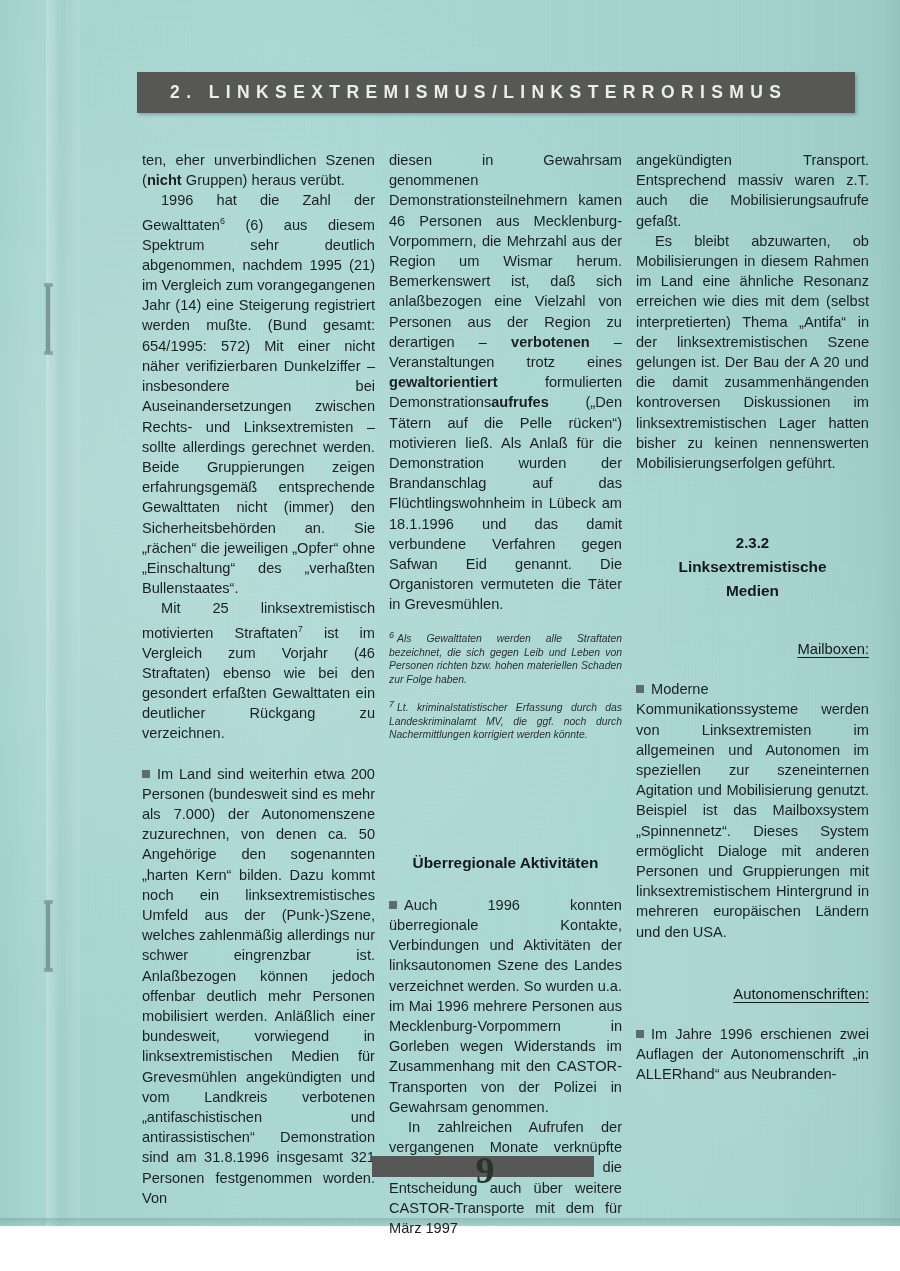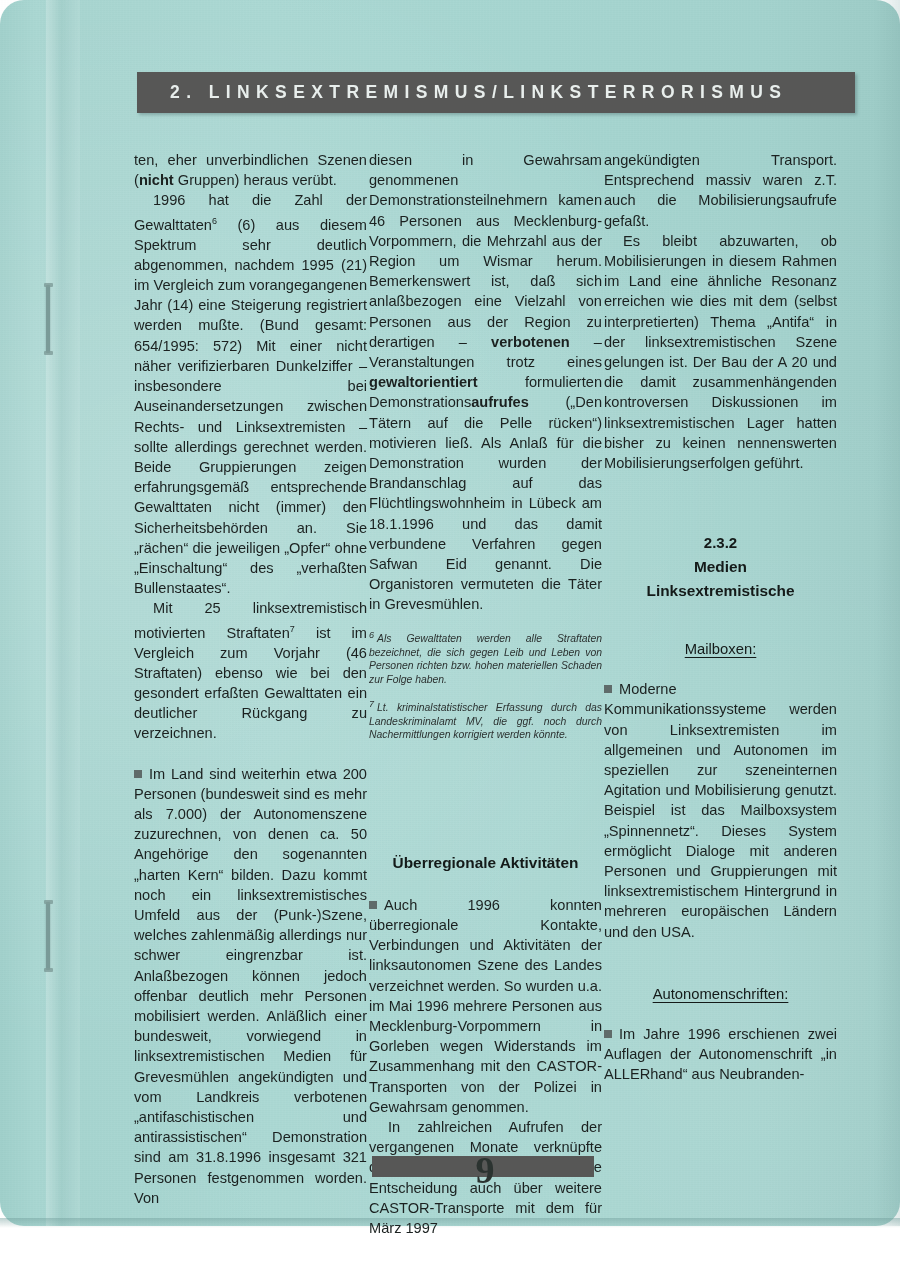--- a/index.html
+++ b/index.html
@@ -19,21 +19,20 @@
   #page-sheet {
     position: absolute;
     left: 0;
     top: 0;
     width: 900px;
     height: 1226px;
     background:
       radial-gradient(ellipse at 18% 40%, rgba(255,255,255,0.16) 0%, rgba(255,255,255,0) 55%),
       radial-gradient(ellipse at 80% 80%, rgba(255,255,255,0.10) 0%, rgba(255,255,255,0) 60%),
       linear-gradient(90deg, #9fcfca 0%, #a8d6d1 4%, #a6d4cf 8%, #a9d7d2 30%, #a6d5d0 60%, #a3d2cd 85%, #9ccbc6 100%);
-    border-radius: 24px;
   }
   
   #gutter-shade {
     position: absolute;
     left: 46px; top: 0;
     width: 34px; height: 1226px;
     background: linear-gradient(90deg, rgba(255,255,255,0.22) 0%, rgba(140,180,178,0.18) 45%, rgba(255,255,255,0.10) 100%);
     pointer-events: none;
   }
   #edge-shade-right {
@@ -95,25 +94,25 @@
     font-weight: 700;
     letter-spacing: 6.4px;
     padding-left: 33px;
     white-space: nowrap;
     font-family: "Liberation Sans", sans-serif;
   }
 
   
   #columns {
     position: absolute;
-    left: 134px;
+    left: 142px;
     top: 150px;
     width: 736px;
     display: flex;
-    gap: 2px;
+    gap: 14px;
   }
   .col {
     width: 233px;
     color: #1d2322;
   }
   p.body {
     margin: 0;
     font-size: 14.6px;
     line-height: 20.2px;
     text-align: justify;
@@ -155,21 +154,21 @@
     font-weight: 700;
     font-size: 15px;
     line-height: 20px;
     color: #141a19;
     font-family: "Liberation Sans", sans-serif;
   }
   .sec-title { font-size: 15.4px; }
 
   .sub-head {
     margin: 0;
-    text-align: center;
+    text-align: right;
     font-size: 14.8px;
     line-height: 20px;
     color: #141a19;
     text-decoration: underline;
     text-underline-offset: 3px;
     font-family: "Liberation Sans", sans-serif;
   }
   .sp-14 { height: 14px; }
   .sp-18 { height: 18px; }
   .sp-20 { height: 20px; }
@@ -246,22 +245,22 @@
       <p class="body bullet" id="t-m-p2"><span class="sq"></span><span>Auch 1996 konnten überregionale Kontakte, Verbindungen und Aktivitäten der linksautonomen Szene des Landes verzeichnet werden. So wurden u.a. im Mai 1996 mehrere Personen aus Mecklenburg-Vorpommern in Gorleben wegen Widerstands im Zusammenhang mit den CASTOR-Transporten von der Polizei in Gewahrsam genommen.</span></p>
       <p class="body indent" id="t-m-p3"><span>In zahlreichen Aufrufen der vergangenen Monate verknüpfte die linksautonome Szene die Entscheidung auch über weitere CASTOR-Transporte mit dem für März 1997</span></p>
     </div>
 
     <div class="col">
       <p class="body" id="t-r-p1"><span>angekündigten Transport. Entsprechend massiv waren z.T. auch die Mobilisierungsaufrufe gefaßt.</span></p>
       <p class="body indent" id="t-r-p3"><span>Es bleibt abzuwarten, ob Mobilisierungen in diesem Rahmen im Land eine ähnliche Resonanz erreichen wie dies mit dem (selbst interpretierten) Thema „Antifa“ in der linksextremistischen Szene gelungen ist. Der Bau der A 20 und die damit zusammenhängenden kontroversen Diskussionen im linksextremistischen Lager hatten bisher zu keinen nennenswerten Mobilisierungserfolgen geführt.</span></p>
 
       <div class="sp-56"></div>
       <p class="sec-num">2.3.2</p>
+      <p class="sec-title">Linksextremistische</p>
       <p class="sec-title">Medien</p>
-      <p class="sec-title">Linksextremistische</p>
 
       <div class="sp-34"></div>
       <p class="sub-head">Mailboxen:</p>
       <div class="sp-20"></div>
 
       <p class="body bullet" id="t-r-p4"><span class="sq"></span><span>Moderne Kommunikationssysteme werden von Linksextremisten im allgemeinen und Autonomen im speziellen zur szeneinternen Agitation und Mobilisierung genutzt. Beispiel ist das Mailboxsystem „Spinnennetz“. Dieses System ermöglicht Dialoge mit anderen Personen und Gruppierungen mit linksextremistischem Hintergrund in mehreren europäischen Ländern und den USA.</span></p>
 
       <div class="sp-42"></div>
       <p class="sub-head">Autonomenschriften:</p>
       <div class="sp-20"></div>

